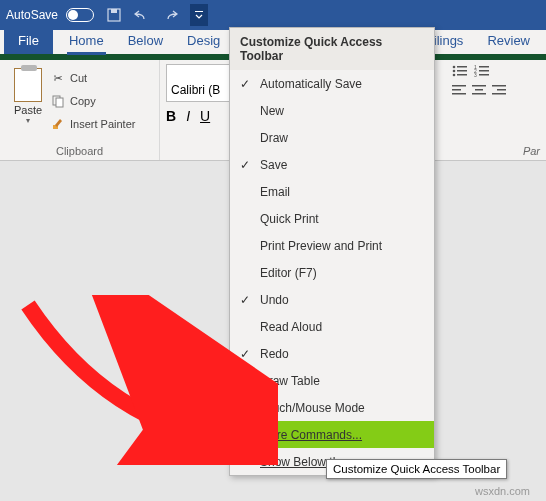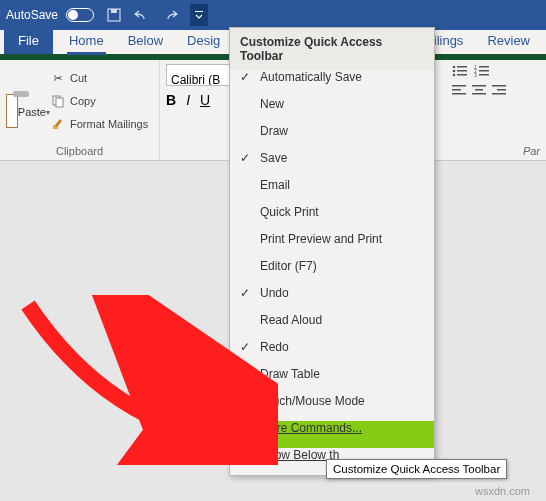--- a/index.html
+++ b/index.html
@@ -21,44 +21,44 @@
 .tab.active::after { content: ""; position: absolute; left: 10px; right: 10px; bottom: -1px; height: 3px; background: #2b579a; }
 .tab.file { background: #2b579a; color: #fff; padding: 6px 14px; margin-right: 4px; }
 
 
 .ribbon { background: #f3f2f1; height: 101px; border-bottom: 1px solid #c6c6c6; display: flex; position: relative; }
 .group { border-right: 1px solid #d9d9d9; padding: 4px 6px; position: relative; height: 100%; }
 .group-label { position: absolute; bottom: 3px; left: 0; right: 0; text-align: center; font-size: 11px; color: #666; }
 
 
 .clipboard { width: 160px; display: flex; }
-.paste-big { width: 44px; display: flex; flex-direction: row; align-items: center; padding-top: 4px; font-size: 11px; color: #333; }
+.paste-big { width: 44px; display: flex; flex-direction: column; align-items: center; padding-top: 4px; font-size: 11px; color: #333; }
 .paste-icon { width: 28px; height: 34px; background: #fff; border: 1px solid #a67b3f; position: relative; margin-bottom: 2px; }
 .paste-icon::before { content: ""; position: absolute; top: -4px; left: 6px; width: 16px; height: 6px; background: #b7b7b7; border-radius: 2px; }
 .clip-side { display: flex; flex-direction: column; gap: 3px; padding-top: 4px; font-size: 11px; color: #444; }
 .clip-side .row { display: flex; align-items: center; gap: 4px; height: 20px; }
 .icon-sm { width: 16px; height: 16px; display: inline-flex; align-items: center; justify-content: center; }
 
 
 .font-group { width: 120px; }
-.font-name-box { width: 78px; height: 22px; border: 1px solid #bbb; background: #fff; font-size: 12px; padding: 8px 4px; overflow: hidden; white-space: nowrap; }
+.font-name-box { width: 78px; height: 22px; border: 1px solid #bbb; background: #fff; font-size: 12px; padding: 18px 4px; overflow: hidden; white-space: nowrap; }
 .bold-row { margin-top: 6px; display: flex; gap: 10px; font-size: 14px; }
 .bold-row span:first-child { font-weight: bold; }
 .bold-row span:nth-child(2) { font-style: italic; }
 .bold-row span:nth-child(3) { text-decoration: underline; }
 
 
 .para-group { position: absolute; right: 0; top: 0; width: 100px; height: 100%; border-right: none; }
 .para-row { display: flex; gap: 6px; margin-bottom: 6px; }
 .para-label { position: absolute; bottom: 3px; right: 6px; font-size: 11px; color: #666; font-style: italic; }
 
 
 .menu { position: absolute; left: 229px; top: 27px; width: 206px; background: #f3f2f1; border: 1px solid #b8b8b8; box-shadow: 2px 2px 6px rgba(0,0,0,0.25); z-index: 10; }
 .menu-title { padding: 7px 10px; font-size: 12px; font-weight: 600; background: #eceae7; color: #333; }
-.menu-item { display: flex; height: 27px; font-size: 12px; color: #333; padding-left: 30px; position: relative; cursor: pointer; }
+.menu-item { display: flex; align-items: center; height: 27px; font-size: 12px; color: #333; padding-left: 30px; position: relative; cursor: pointer; }
 .menu-item.checked::before { content: "✓"; position: absolute; left: 10px; font-size: 12px; color: #333; }
 .menu-item.hover { background: #84cc16; }
 
 
 .tooltip { position: absolute; left: 326px; top: 459px; background: #fff; border: 1px solid #7a7a7a; padding: 3px 6px; font-size: 11.5px; box-shadow: 1px 1px 3px rgba(0,0,0,0.3); z-index: 20; white-space: nowrap; }
 
 
 .arrow { position: absolute; left: 18px; top: 295px; z-index: 15; pointer-events: none; }
 
 
@@ -131,21 +131,21 @@
         </span>
         <span>Copy</span>
       </div>
       <div class="row">
         <span class="icon-sm">
           <svg width="14" height="14" viewBox="0 0 14 14">
               <rect x="2" y="8" width="5" height="4" fill="#e8a33d"></rect>
               <path d="M4 8 L9 2 L11 4 L6 10" fill="#c87c2a"></path>
             </svg>
         </span>
-        <span>Format Mailings</span>
+        <span>Insert Painter</span>
       </div>
     </div>
     <div class="group-label">Clipboard</div>
   </div>
 
   <div class="group font-group">
     <div class="font-name-box">Calibri (B</div>
     <div class="bold-row">
       <span>B</span>
       <span>I</span>

